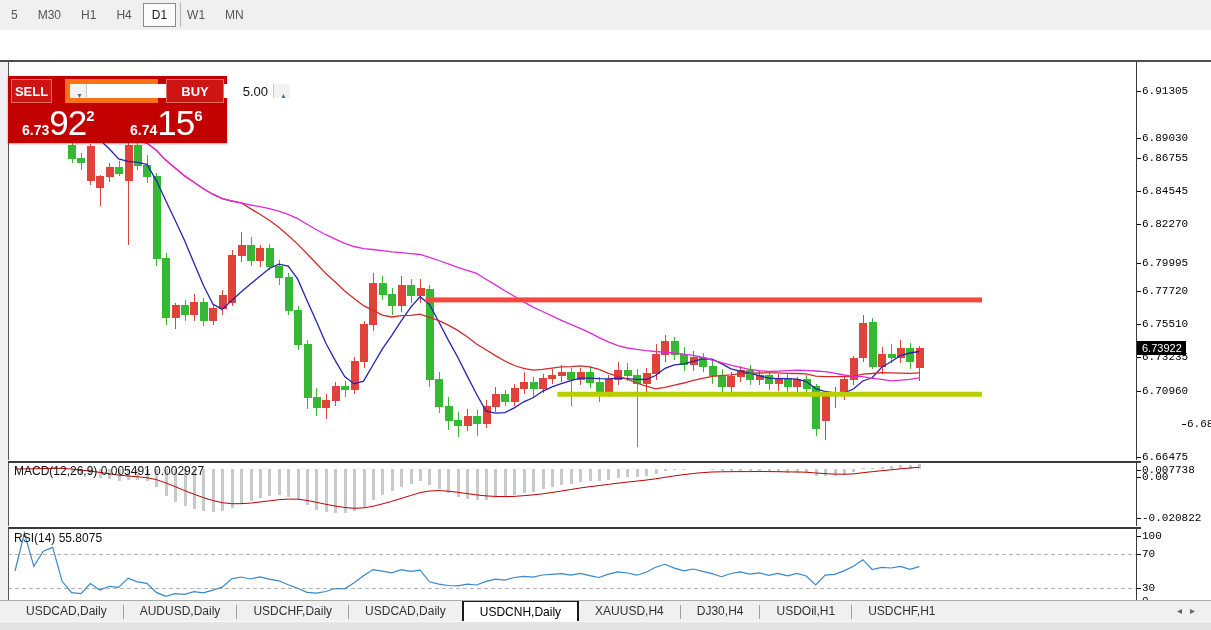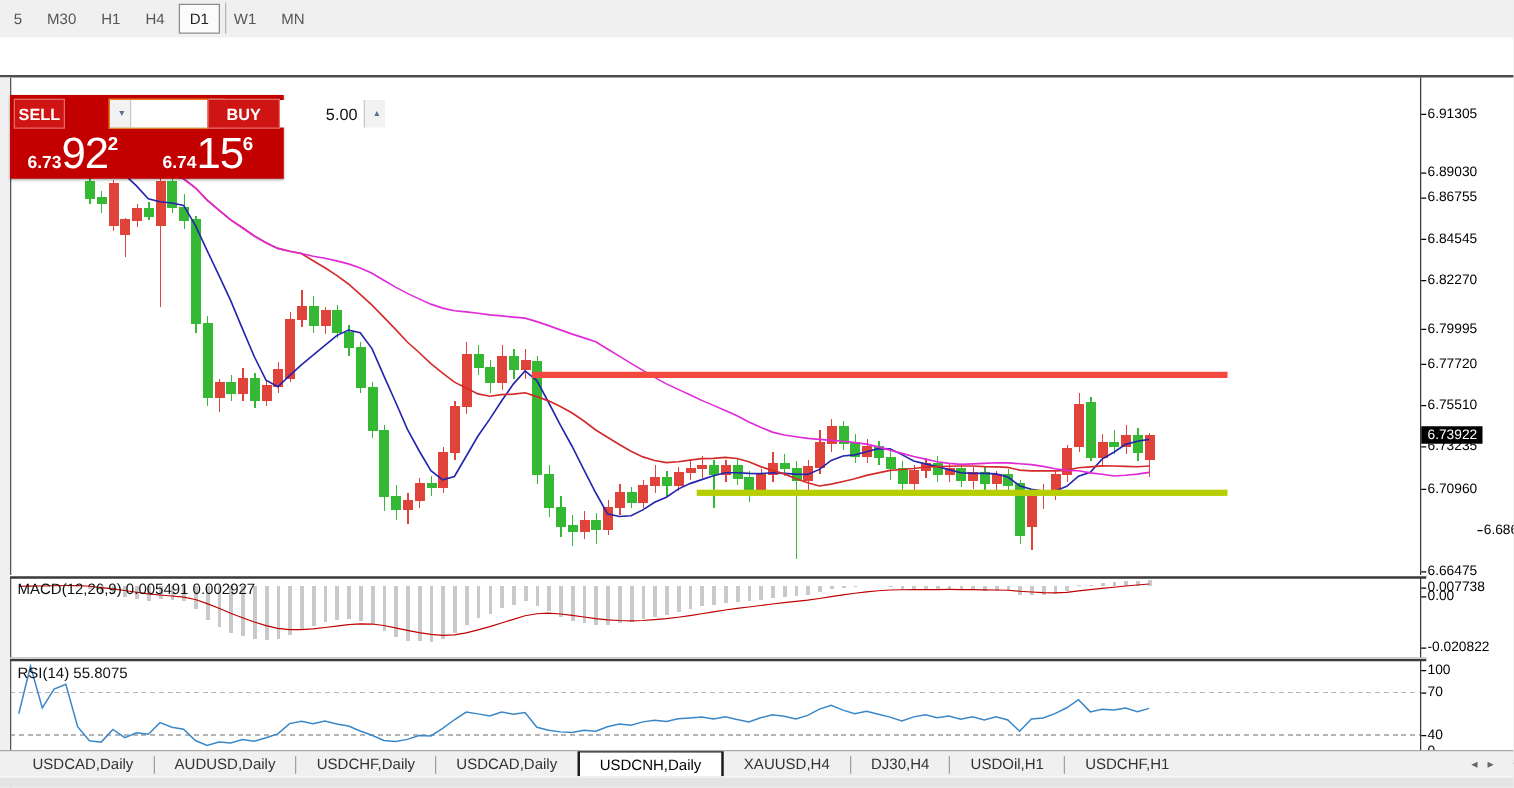--- a/index.html
+++ b/index.html
@@ -24,38 +24,38 @@
   .ohlc-title .tri{font-size:9px;margin-right:6px;color:#222;}
   .ohlc-title .sym{margin-right:10px;}
   
   .trade-panel{position:absolute;left:8px;top:46px;width:219px;height:67px;background:#c30000;z-index:8;
      box-shadow:0 1px 2px rgba(0,0,0,.35);}
   .tp-row1{position:absolute;left:0;top:0;width:219px;height:30px;}
   .tp-btn{position:absolute;top:3px;height:24px;line-height:24px;text-align:center;color:#fff;
      font-size:13px;font-weight:600;background:#cf1414;border:1px solid #e46a6a;box-sizing:border-box;}
   .tp-sell{left:3px;width:41px;}
   .tp-buy{left:158px;width:58px;}
-  .tp-vol{position:absolute;left:79px;top:3px;width:93px;height:24px;background:#86efac;border:1px solid #f97316;
+  .tp-vol{position:absolute;left:57px;top:3px;width:93px;height:24px;background:#86efac;border:5px solid #f97316;
      box-sizing:border-box;display:flex;}
   .spin{width:17px;height:100%;background:#f2f2f2;color:#5a6f96;font-size:7px;line-height:22px;
      text-align:center;border:0;}
   .spin.dn{border-right:1px solid #c8c8c8;}
   .spin.up{border-left:1px solid #c8c8c8;}
   .vol-input{flex:1;border:0;outline:none;font-size:13px;text-align:right;padding:0 5px;color:#111;
      font-family:"Liberation Sans",sans-serif;}
   .tp-price{position:absolute;top:30px;height:37px;color:#fff;white-space:nowrap;}
   .tp-price .pfx{font-size:14px;font-weight:700;vertical-align:baseline;}
   .tp-price .big{font-size:35px;font-weight:400;letter-spacing:-1px;line-height:34px;}
   .tp-price .sup{font-size:15px;font-weight:700;vertical-align:14px;}
   .tp-p-sell{left:14px;}
   .tp-p-buy{left:122px;}
   
   .ind-label{position:absolute;font-size:12px;color:#111;z-index:5;white-space:nowrap;}
   
-  .paxis-label{position:absolute;left:1142px;font-size:11px;color:#000;white-space:nowrap;}
+  .paxis-label{position:absolute;left:1142px;font-size:11px;color:#000;white-space:nowrap;font-family:Liberation Mono, monospace;}
   .paxis-label:before{content:"";position:absolute;left:-5px;top:6px;width:4px;height:1px;background:#000;}
   .cur-tag{position:absolute;left:1137px;font-size:11px;color:#fff;background:#000;padding:1px 4px 1px 5px;z-index:4;}
   .date-label{position:absolute;top:584px;font-size:11px;color:#000;transform:translateX(-50%);white-space:nowrap;}
   .date-tick{position:absolute;top:580px;width:1px;height:4px;background:#000;}
   
   .tabbar{position:absolute;left:0;top:600px;width:1211px;height:30px;background:#f0f0f0;border-top:1px solid #a9a9a9;}
   #tabs{position:absolute;left:10px;top:0px;height:22px;display:flex;align-items:stretch;}
   .tab{padding:3px 16px;font-size:12px;color:#333;cursor:default;white-space:nowrap;}
   .tab.active{background:#fff;border:2px solid #1a1a1a;border-top-width:1px;color:#000;margin-top:0;}
   .tabsep{width:1px;background:#9f9f9f;margin:4px 0;}
@@ -427,21 +427,21 @@
         <div class="cur-tag" style="top: 311.225px;">6.73922</div>
       </div>
     <div id="macd-axis">
         <div class="paxis-label" style="top: 434px;">0.007738</div>
         <div class="paxis-label" style="top: 441px;">0.00</div>
         <div class="paxis-label" style="top: 482px;">-0.020822</div>
       </div>
     <div id="rsi-axis">
         <div class="paxis-label" style="top: 500px;">100</div>
         <div class="paxis-label" style="top: 518px;">70</div>
-        <div class="paxis-label" style="top: 552px;">40</div>
+        <div class="paxis-label" style="top: 552px;">30</div>
         <div class="paxis-label" style="top: 565px;">0</div>
       </div>
     <div id="date-axis">
         <div class="date-tick" style="left: 41.84px;"></div>
         <div class="date-label" style="left: 41.84px;">19 Dec 2018</div>
         <div class="date-tick" style="left: 107.78px;"></div>
         <div class="date-label" style="left: 107.78px;">28 Dec 2018</div>
         <div class="date-tick" style="left: 164.3px;"></div>
         <div class="date-label" style="left: 164.3px;">7 Jan 2019</div>
         <div class="date-tick" style="left: 230.24px;"></div>

